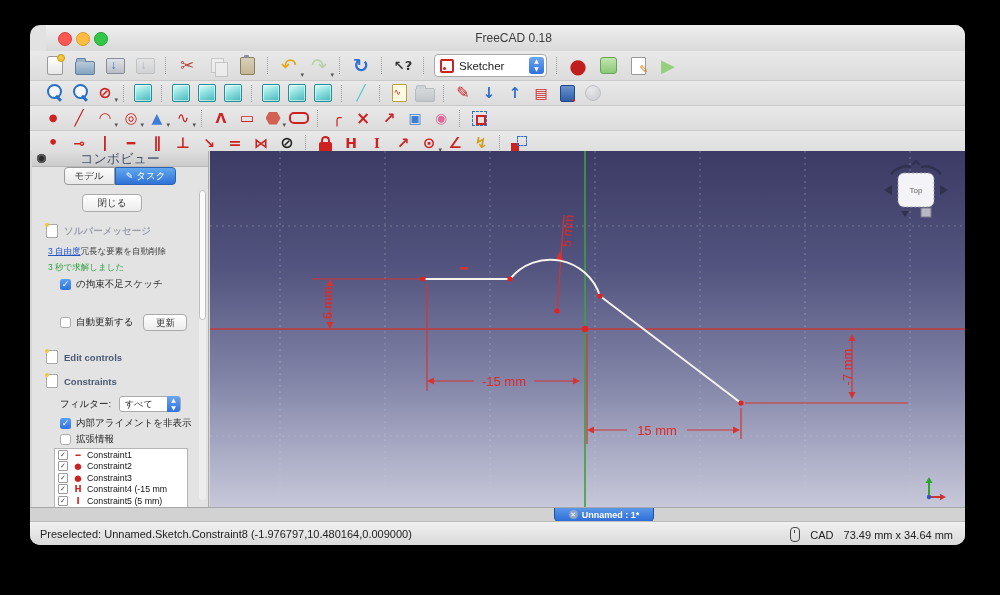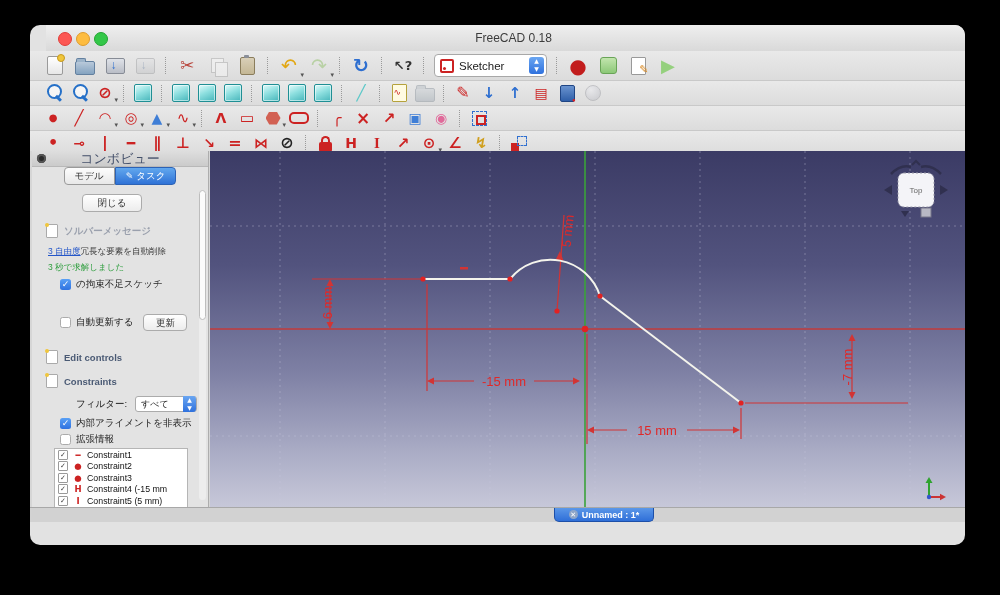--- a/index.html
+++ b/index.html
@@ -91,21 +91,21 @@
   .sechdr .pg{width:10px;height:12px;background:#fff;border:1px solid #aaa;border-radius:1px;margin-right:6px;position:relative;}
   .sechdr .pg::after{content:"";position:absolute;left:-2px;top:-2px;width:4px;height:4px;background:#f0c63c;border-radius:50%;}
   .linkline{position:absolute;left:16px;font-size:8.5px;color:#3a3a3a;white-space:nowrap;}
   .linkline a{color:#2456c8;text-decoration:underline;}
   .greenline{position:absolute;left:16px;font-size:8.5px;color:#2e9e3e;}
   .cbrow{position:absolute;display:flex;align-items:center;font-size:9.5px;color:#222;}
   .cb{width:11px;height:11px;border-radius:2.5px;margin-right:5px;box-sizing:border-box;}
   .cb.on{background:linear-gradient(#59a0f5,#2f72e0);color:#fff;font-size:9px;line-height:11px;text-align:center;}
   .cb.off{background:#fff;border:1px solid #ababab;}
   .updbtn{position:absolute;left:106px;top:-2px;width:42px;height:15px;line-height:15px;}
-  .filterrow{position:absolute;left:44px;display:flex;align-items:center;font-size:9.5px;color:#222;}
+  .filterrow{position:absolute;left:28px;display:flex;align-items:center;font-size:9.5px;color:#222;}
   .fsel{display:flex;align-items:center;width:62px;height:16px;background:#fff;border:1px solid #ababab;border-radius:3px;margin-left:8px;padding-left:5px;box-sizing:border-box;}
   .fsel .v{flex:1;font-size:9px;color:#222;}
   .fsel .stepper{width:13px;height:16px;margin-left:0;border-radius:0 3px 3px 0;}
   .clist{position:absolute;left:22px;top:262px;width:132px;height:59px;background:#fff;border:1px solid #b5b5b5;overflow:hidden;}
   .crow{display:flex;align-items:center;height:11.5px;padding-left:3px;}
   .crow .cb2{width:8px;height:8px;background:#fff;border:1px solid #9a9a9a;border-radius:1px;font-size:7px;line-height:8px;text-align:center;color:#444;margin-right:4px;flex:none;}
   .crow .cic{width:12px;text-align:center;color:#c22;font-size:8.5px;font-weight:bold;margin-right:3px;flex:none;font-family:"DejaVu Sans",sans-serif;}
   .crow .clabel{font-size:8.8px;color:#111;white-space:nowrap;}
   
   .viewport{position:absolute;left:180px;top:0;width:755px;height:356px;overflow:hidden;}
@@ -588,15 +588,23 @@
       </div>
     </div>
 
     <div class="tabbar">
       <div class="doctab">
         <span class="x">✕</span>
         <span class="t">Unnamed : 1*</span>
       </div>
     </div>
 
+    <div class="statusbar">
+      <span class="stext">Preselected: Unnamed.Sketch.Constraint8 (-1.976797,10.480164,0.009000)</span>
+      <span class="sright">
+        <span class="mouseic"></span>
+        <span>CAD</span>
+        <span>73.49 mm x 34.64 mm</span>
+      </span>
+    </div>
 
   </div>
 </div>
 
 </body></html>

